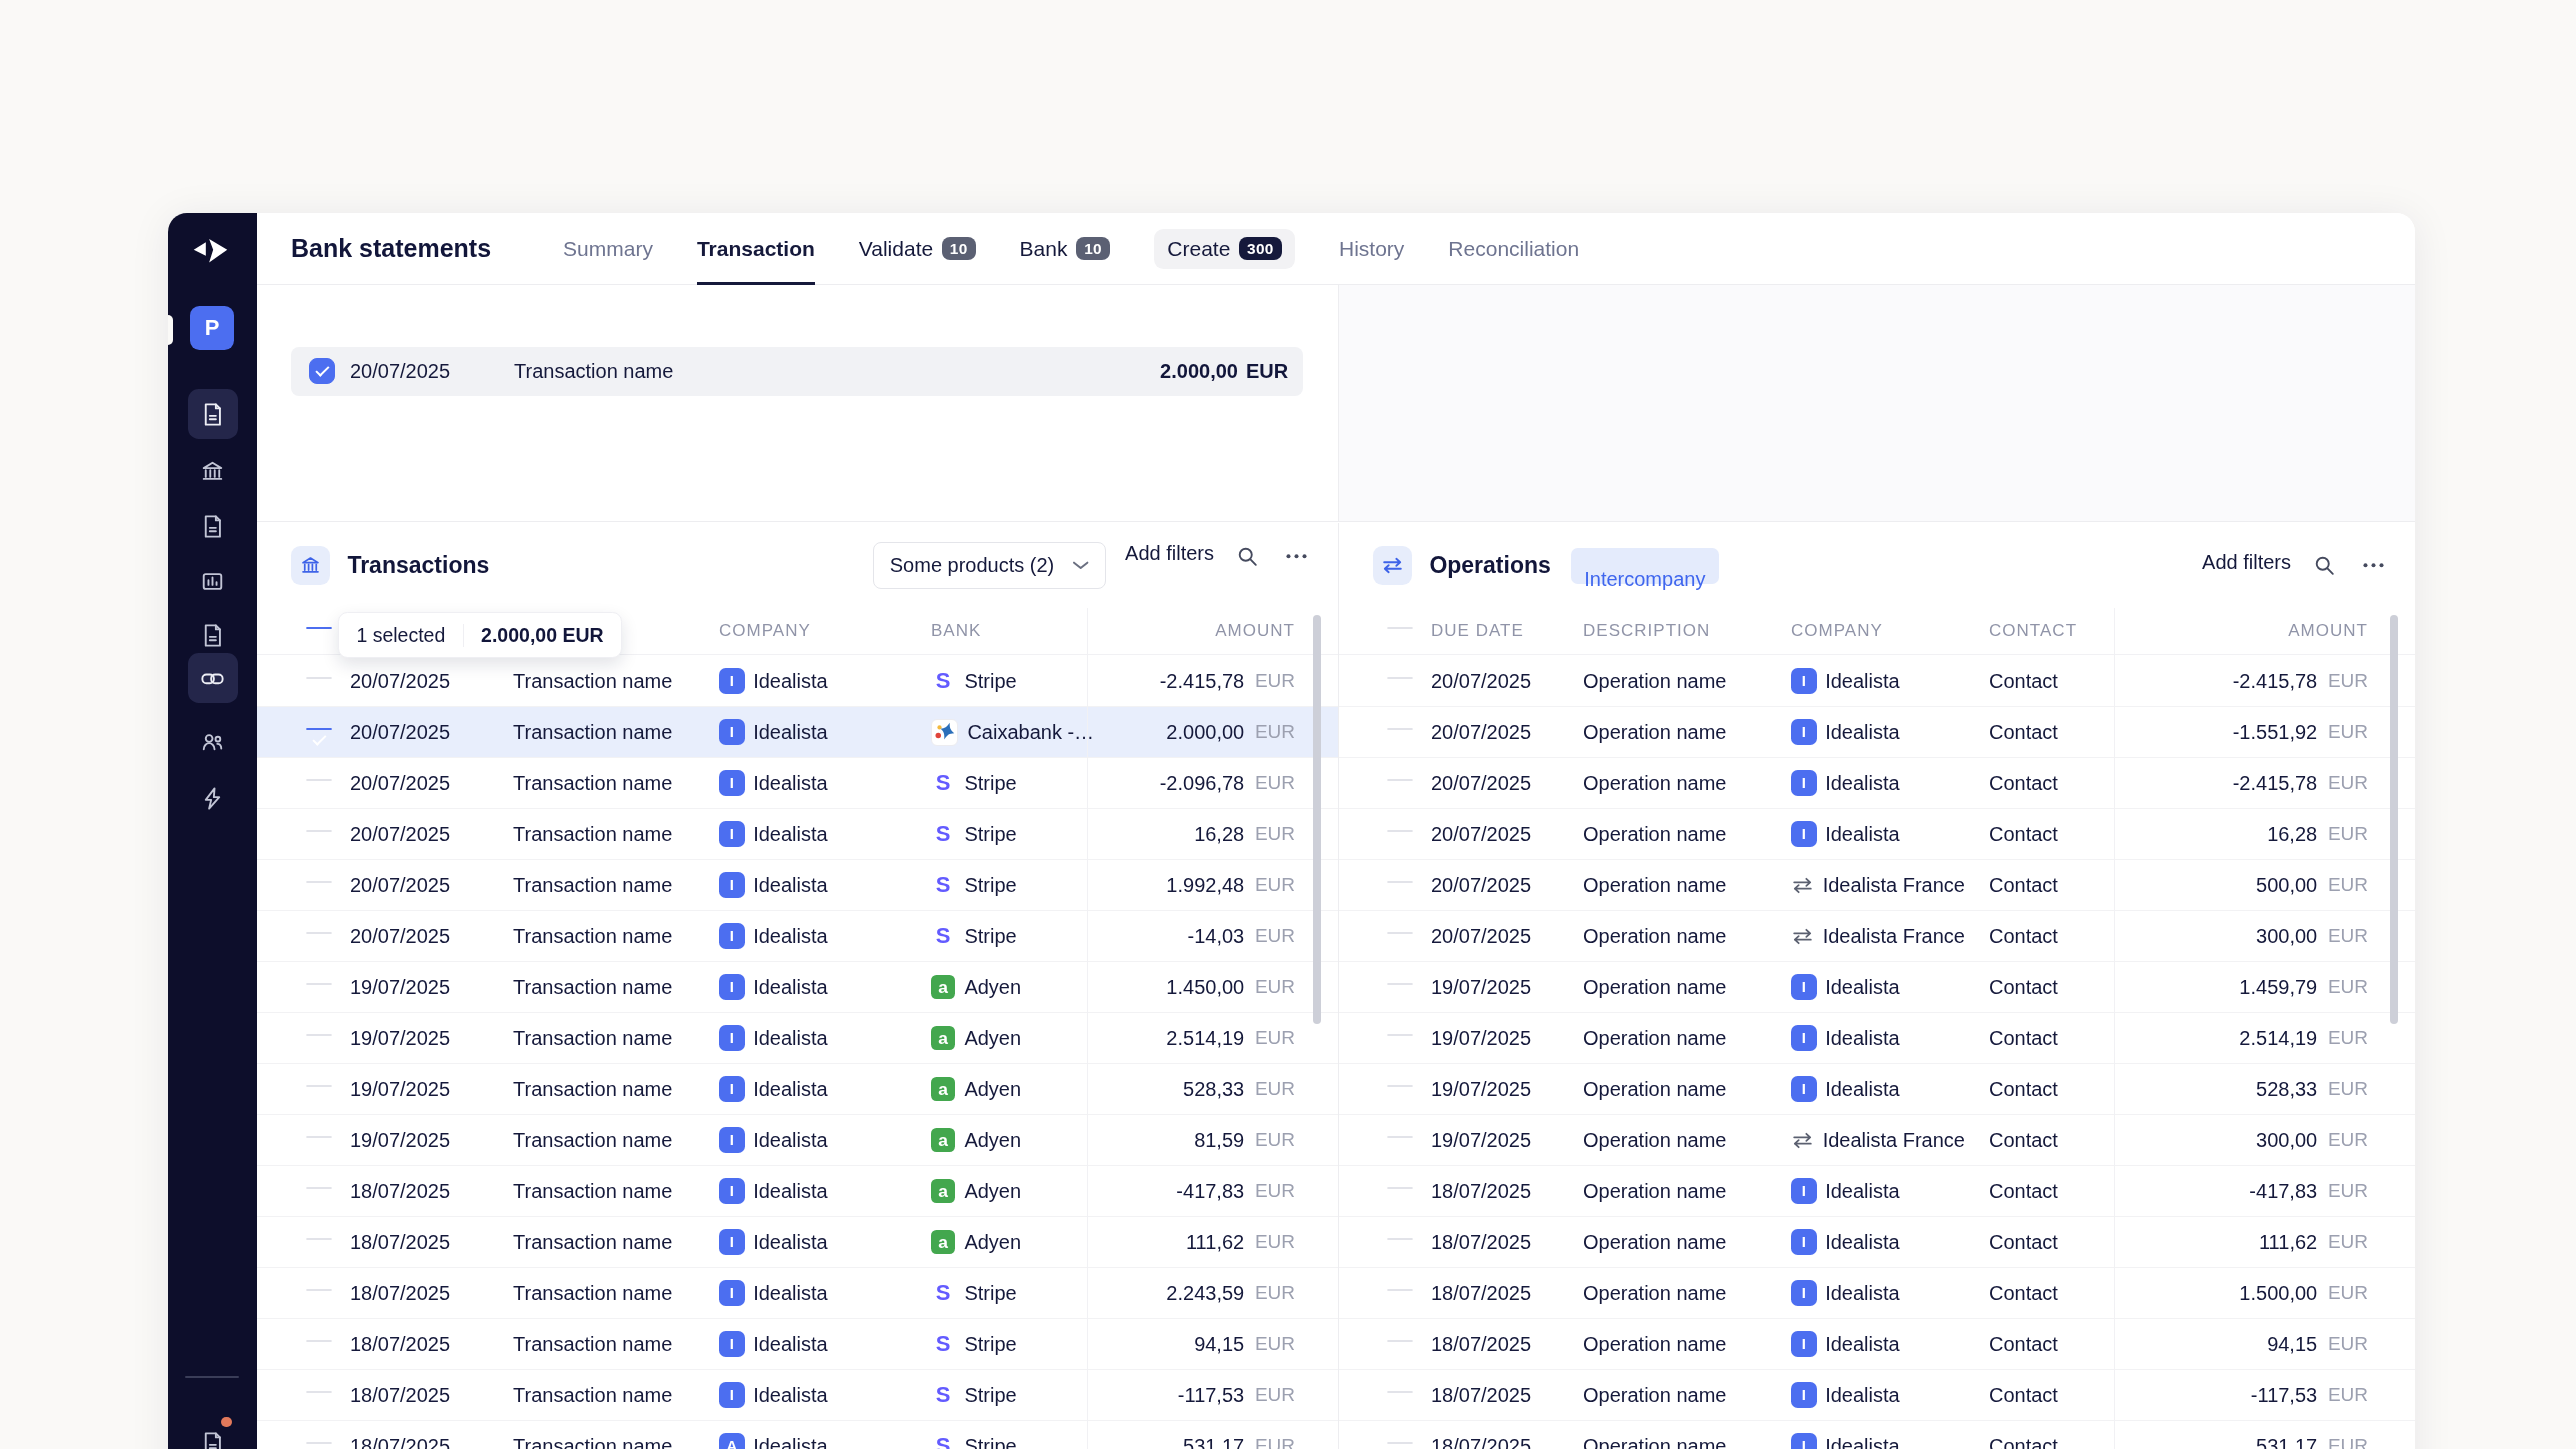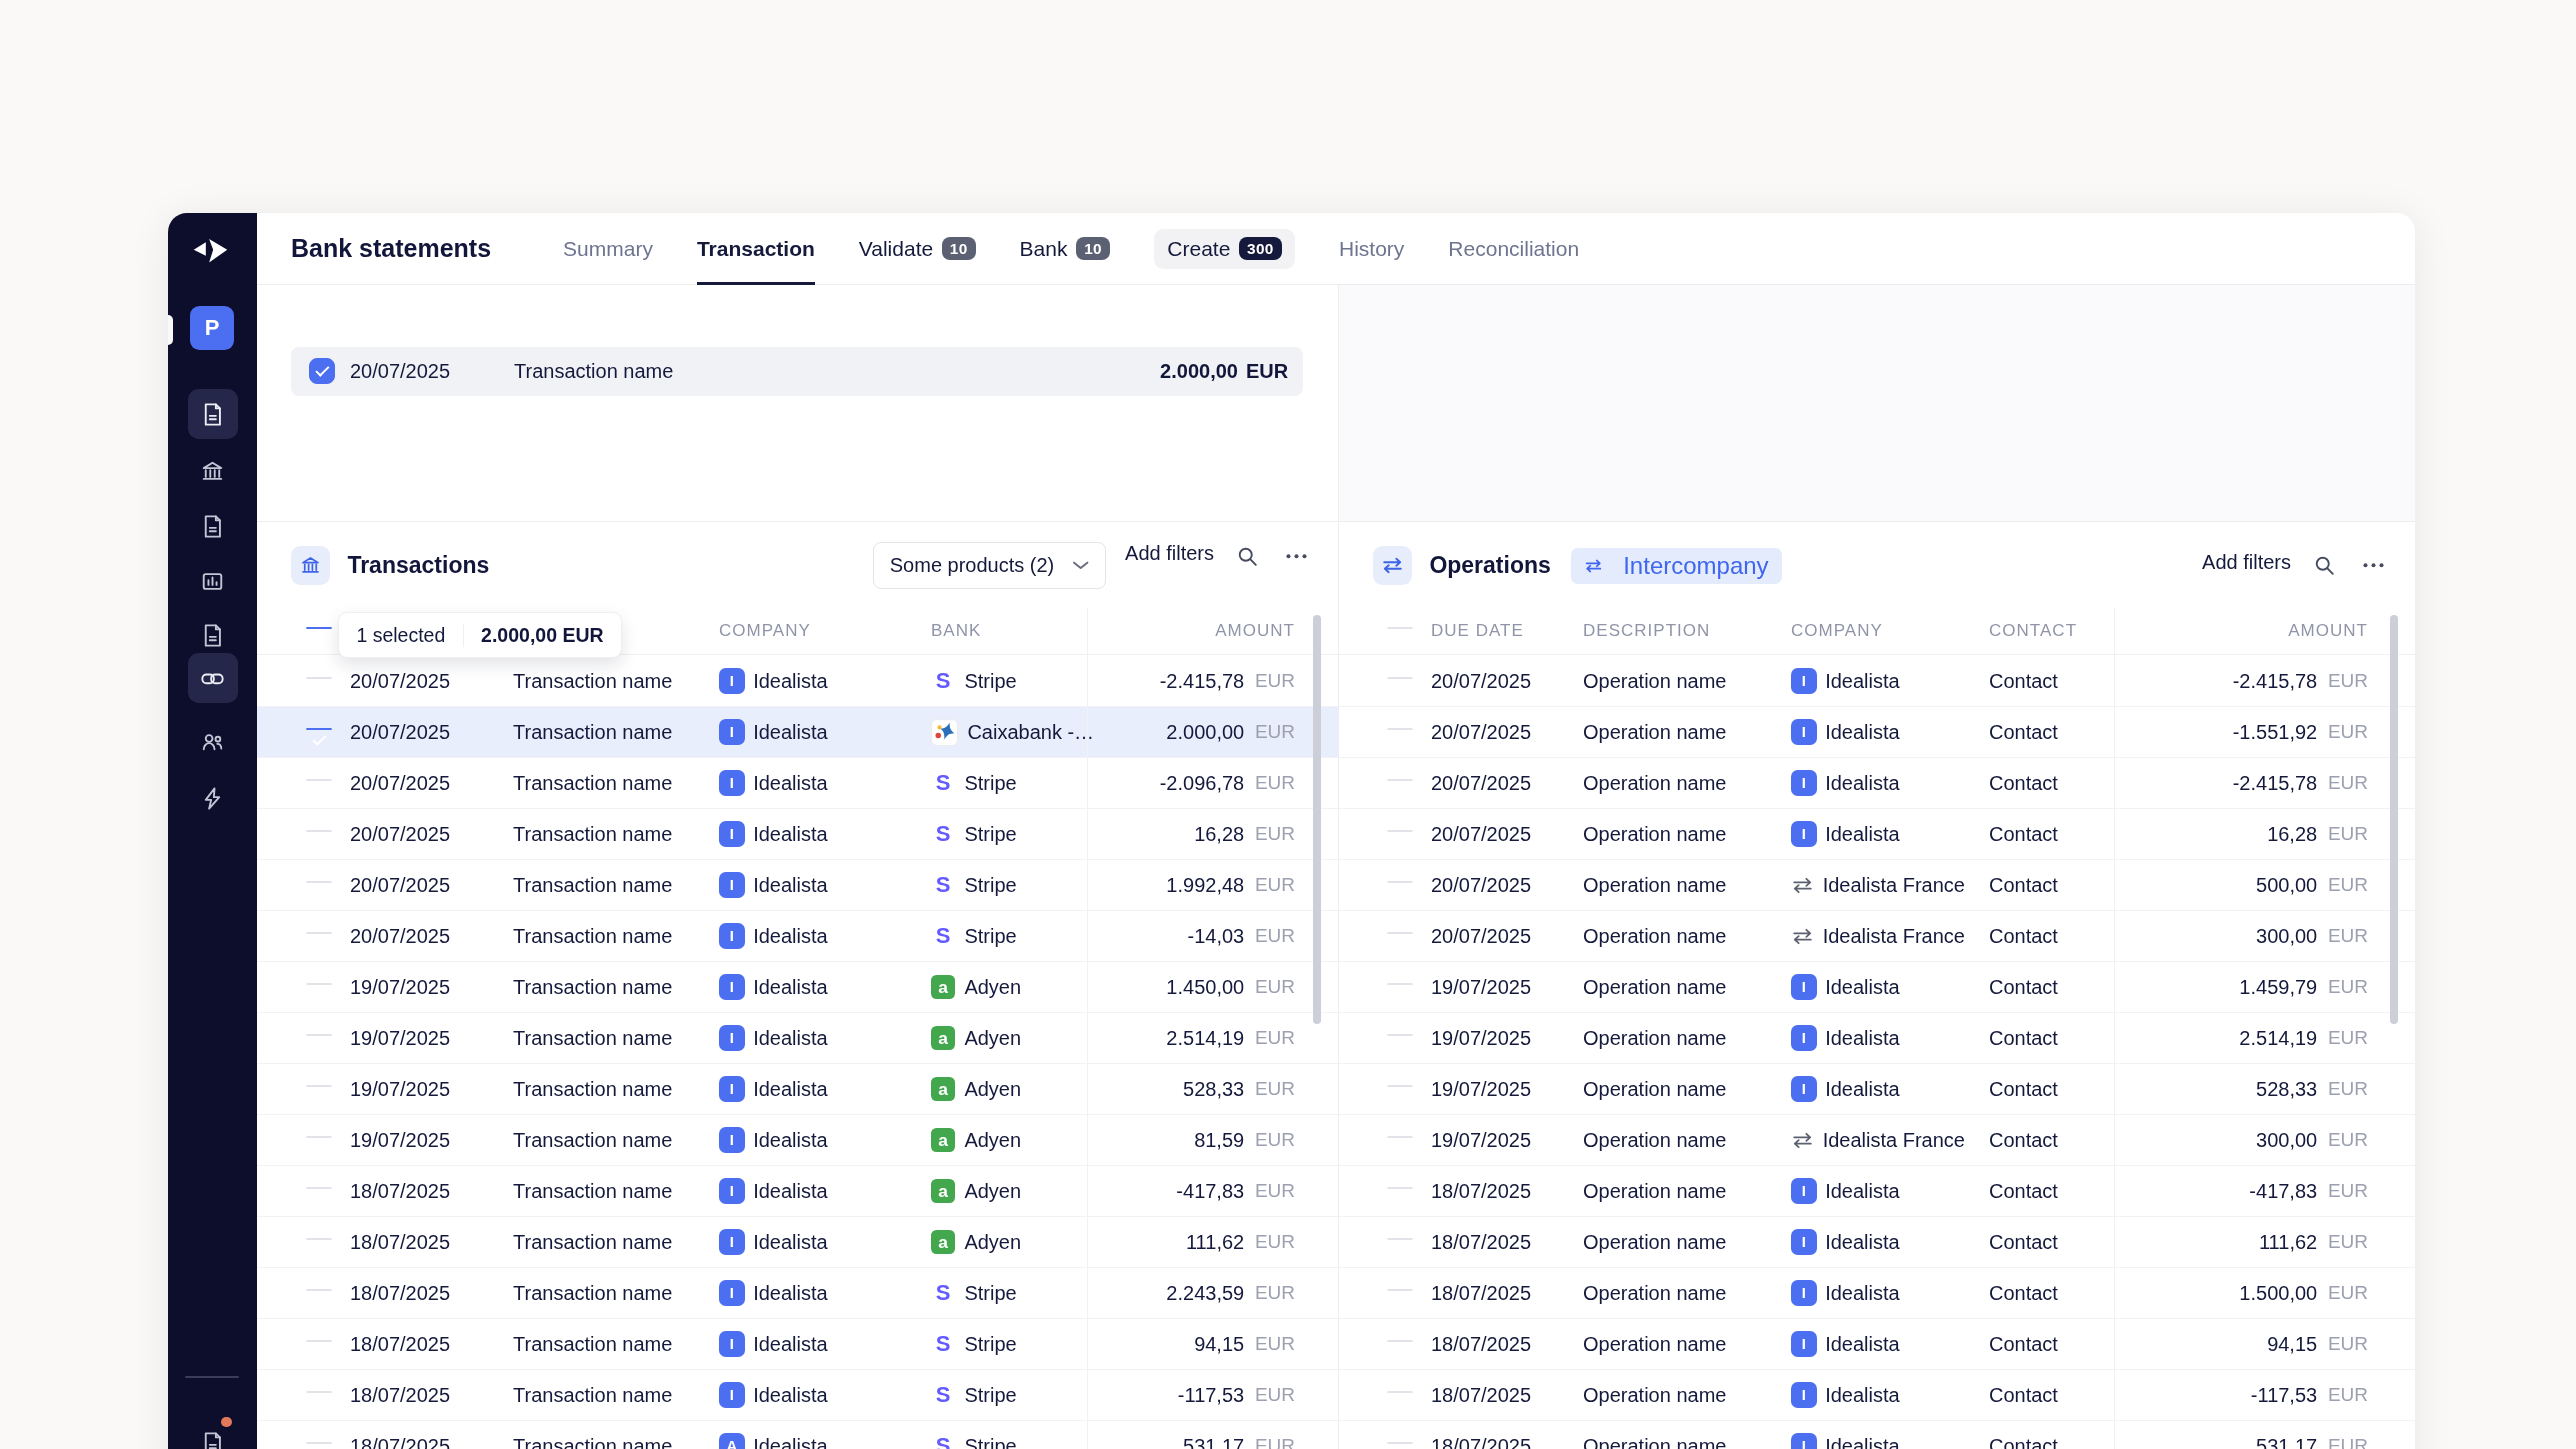--- a/index.html
+++ b/index.html
@@ -70,21 +70,21 @@
   .panel-header { position:absolute; top:0; left:0; right:0; height:85px; display:flex; align-items:center; padding:0 27px 0 34px; }
   .hchip { width:39px; height:39px; border-radius:9.4px; background:#E7EDFB; display:flex; align-items:center; justify-content:center; color:#3E63E8; flex:0 0 auto; }
   .panel-title { margin-left:17.4px; font-size:23px; font-weight:600; color:#12163A; white-space:nowrap; }
   .spacer { flex:1; }
   .controls { display:flex; align-items:flex-start; gap:19px; }
   .select { height:47px; display:flex; align-items:center; gap:17.4px; padding:0 16px; border:1.3px solid #E4E5EA;
             border-radius:8px; font-size:20px; color:#15193B; background:#fff; white-space:nowrap; }
   .linklike { font-size:20px; font-weight:500; color:#15193B; white-space:nowrap; }
   .iconbtn { width:29.5px; height:29.5px; display:flex; align-items:center; justify-content:center; color:#454A5E; }
   .ic-chip { margin-left:20px; height:36px; display:flex; align-items:center; gap:20px; padding:0 13.4px;
-             background:#E4EBFC; border-radius:6.7px; color:#3F66EE; font-size:24px; font-weight:500; white-space:nowrap; }
+             background:#E4EBFC; border-radius:6.7px; color:#3F66EE; font-size:20px; font-weight:500; white-space:nowrap;flex-direction:column; }
 
   .thead { position:absolute; top:85px; left:0; right:0; height:47px; border-bottom:1.3px solid #F1F1F4; background:#fff; }
   .h { position:absolute; top:0; height:100%; display:flex; align-items:center; font-size:17px; color:#9094A8;
        letter-spacing:.06em; font-weight:500; white-space:nowrap; }
   .rows { position:absolute; top:133px; left:0; right:0; bottom:-40px; overflow:hidden; }
   .row { position:relative; height:51px; border-bottom:1.3px solid #F2F2F4; background:#fff; }
   .row.selected { background:#E8EEFC; }
   .cell { position:absolute; top:0; height:100%; display:flex; align-items:center; font-size:20px; color:#15193B; white-space:nowrap; }
   .row .c-cb, .thead .c-cb { top:10.7px; height:auto; }
   .row .c-cb { top:12.7px; }

